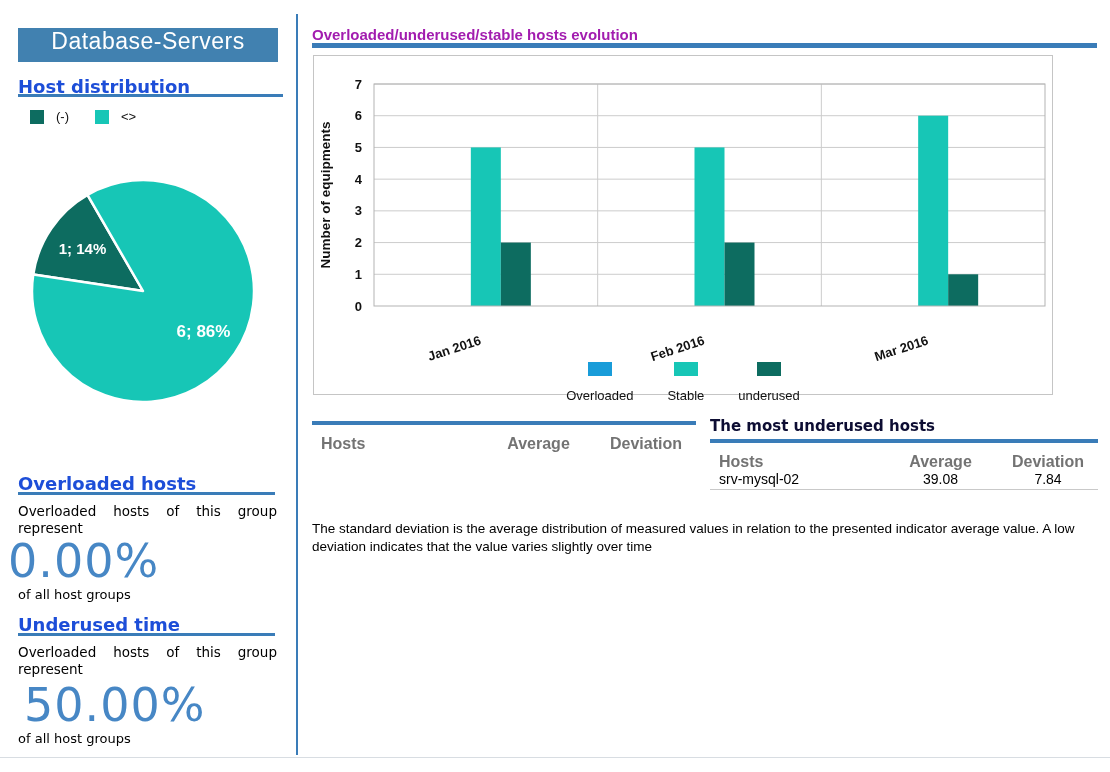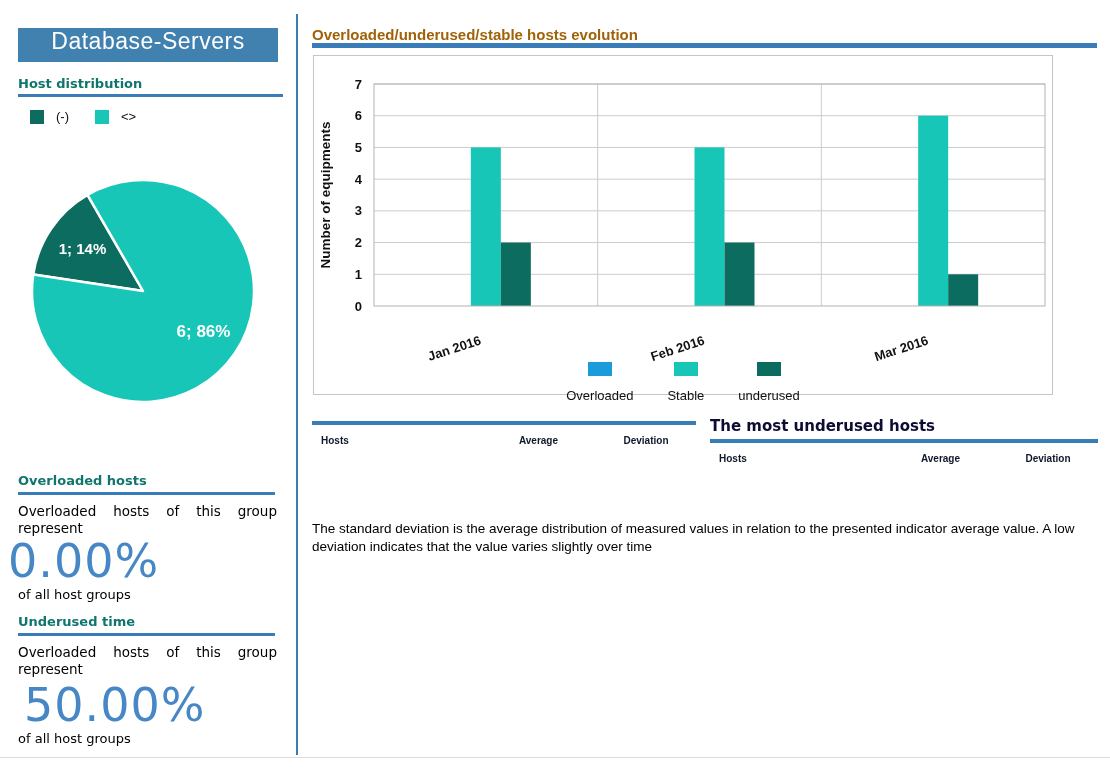--- a/index.html
+++ b/index.html
@@ -11,21 +11,21 @@
   .abs { position:absolute; }
 
   
   .app-title-bar {
     left:18px; top:28px; width:260px; height:34px;
     background:#4181b0; color:#ffffff;
     display:flex; align-items:flex-start; justify-content:center;
     font-size:23px; font-weight:500; letter-spacing:.5px;
   }
   .section-heading {
-    font-size:13px; font-weight:bold; color:#0f766e;
+    font-size:18px; font-weight:bold; color:#1d4ed8;
     font-family:"DejaVu Sans","Liberation Sans",sans-serif;
   }
   .rule { height:3px; background:#3a7cb8; }
   .hd-legend { left:30px; top:109px; display:flex; gap:26px; align-items:center; }
   .hd-legend .item { display:flex; gap:12px; align-items:center; }
   .hd-legend .swatch { width:14px; height:14px; display:inline-block; }
   .hd-legend .lbl { font-size:13px; color:#111; }
 
   .body-text {
     font-family:"DejaVu Sans","Liberation Sans",sans-serif;
@@ -37,21 +37,21 @@
   }
   .caption {
     font-family:"DejaVu Sans","Liberation Sans",sans-serif;
     font-size:13px; color:#000;
   }
 
   .v-divider { left:296px; top:14px; width:2px; height:741px; background:#3a7cb8; }
   .bottom-hairline { left:0; top:757px; width:1110px; height:1px; background:#d8dde2; }
 
   
-  .chart-title { left:312px; top:26px; font-size:15px; font-weight:bold; color:#a16207; }
+  .chart-title { left:312px; top:26px; font-size:15px; font-weight:bold; color:#a21caf; }
   .chart-title-rule { left:312px; top:43px; width:785px; height:5px; background:#3a7cb8; }
   .chart-panel {
     left:313px; top:55px; width:740px; height:340px;
     border:1px solid #c5c5c5; background:#fff;
   }
   .chart-panel svg { position:absolute; left:0; top:0; }
   .bar-legend {
     position:absolute; left:0; right:0; top:306px;
     display:flex; justify-content:center; gap:34px; align-items:center;
   }
@@ -59,21 +59,21 @@
   .bar-legend .swatch { width:24px; height:14px; display:inline-block; }
   .bar-legend .lbl { font-size:13px; color:#111; }
 
   
   .host-table { top:417px; }
   .host-table .t-heading { font-size:15px; font-weight:bold; color:#0d0d33;
     font-family:"DejaVu Sans","Liberation Sans",sans-serif; }
   .host-table .t-rule { height:4px; background:#3a7cb8; margin-top:4px; }
   .t-head-row, .t-row { display:flex; align-items:center; }
   .t-head-row { margin-top:10px; }
-  .t-head-row span { font-size:10px; font-weight:bold; color:#0f172a; }
+  .t-head-row span { font-size:16px; font-weight:bold; color:#737373; }
   .t-row span { font-size:14px; color:#000; }
   .t-row { border-bottom:1px solid #c9c9c9; padding-bottom:2px; }
   .col-hosts { flex:1; text-align:left; padding-left:9px; }
   .col-avg { width:115px; text-align:center; }
   .col-dev { width:100px; text-align:center; }
 
   .note { left:312px; top:520px; width:795px; font-size:13.5px; line-height:1.3; color:#000; }
 </style>
 </head>
 <body>
@@ -179,15 +179,22 @@
 </div>
 
 <div class="abs host-table" style="left:710px; width:388px;">
   <div class="t-heading">The most underused hosts</div>
   <div class="t-rule"></div>
   <div class="t-head-row">
     <span class="col-hosts">Hosts</span>
     <span class="col-avg">Average</span>
     <span class="col-dev">Deviation</span>
   </div>
+  <div id="underused-rows">
+      <div class="t-row">
+        <span class="col-hosts">srv-mysql-02</span>
+        <span class="col-avg">39.08</span>
+        <span class="col-dev">7.84</span>
+      </div>
+    </div>
 </div>
 
 <div class="abs note">The standard deviation is the average distribution of measured values in relation to the presented indicator average value. A low  deviation indicates that the value varies slightly over time</div>
 
 </body></html>

